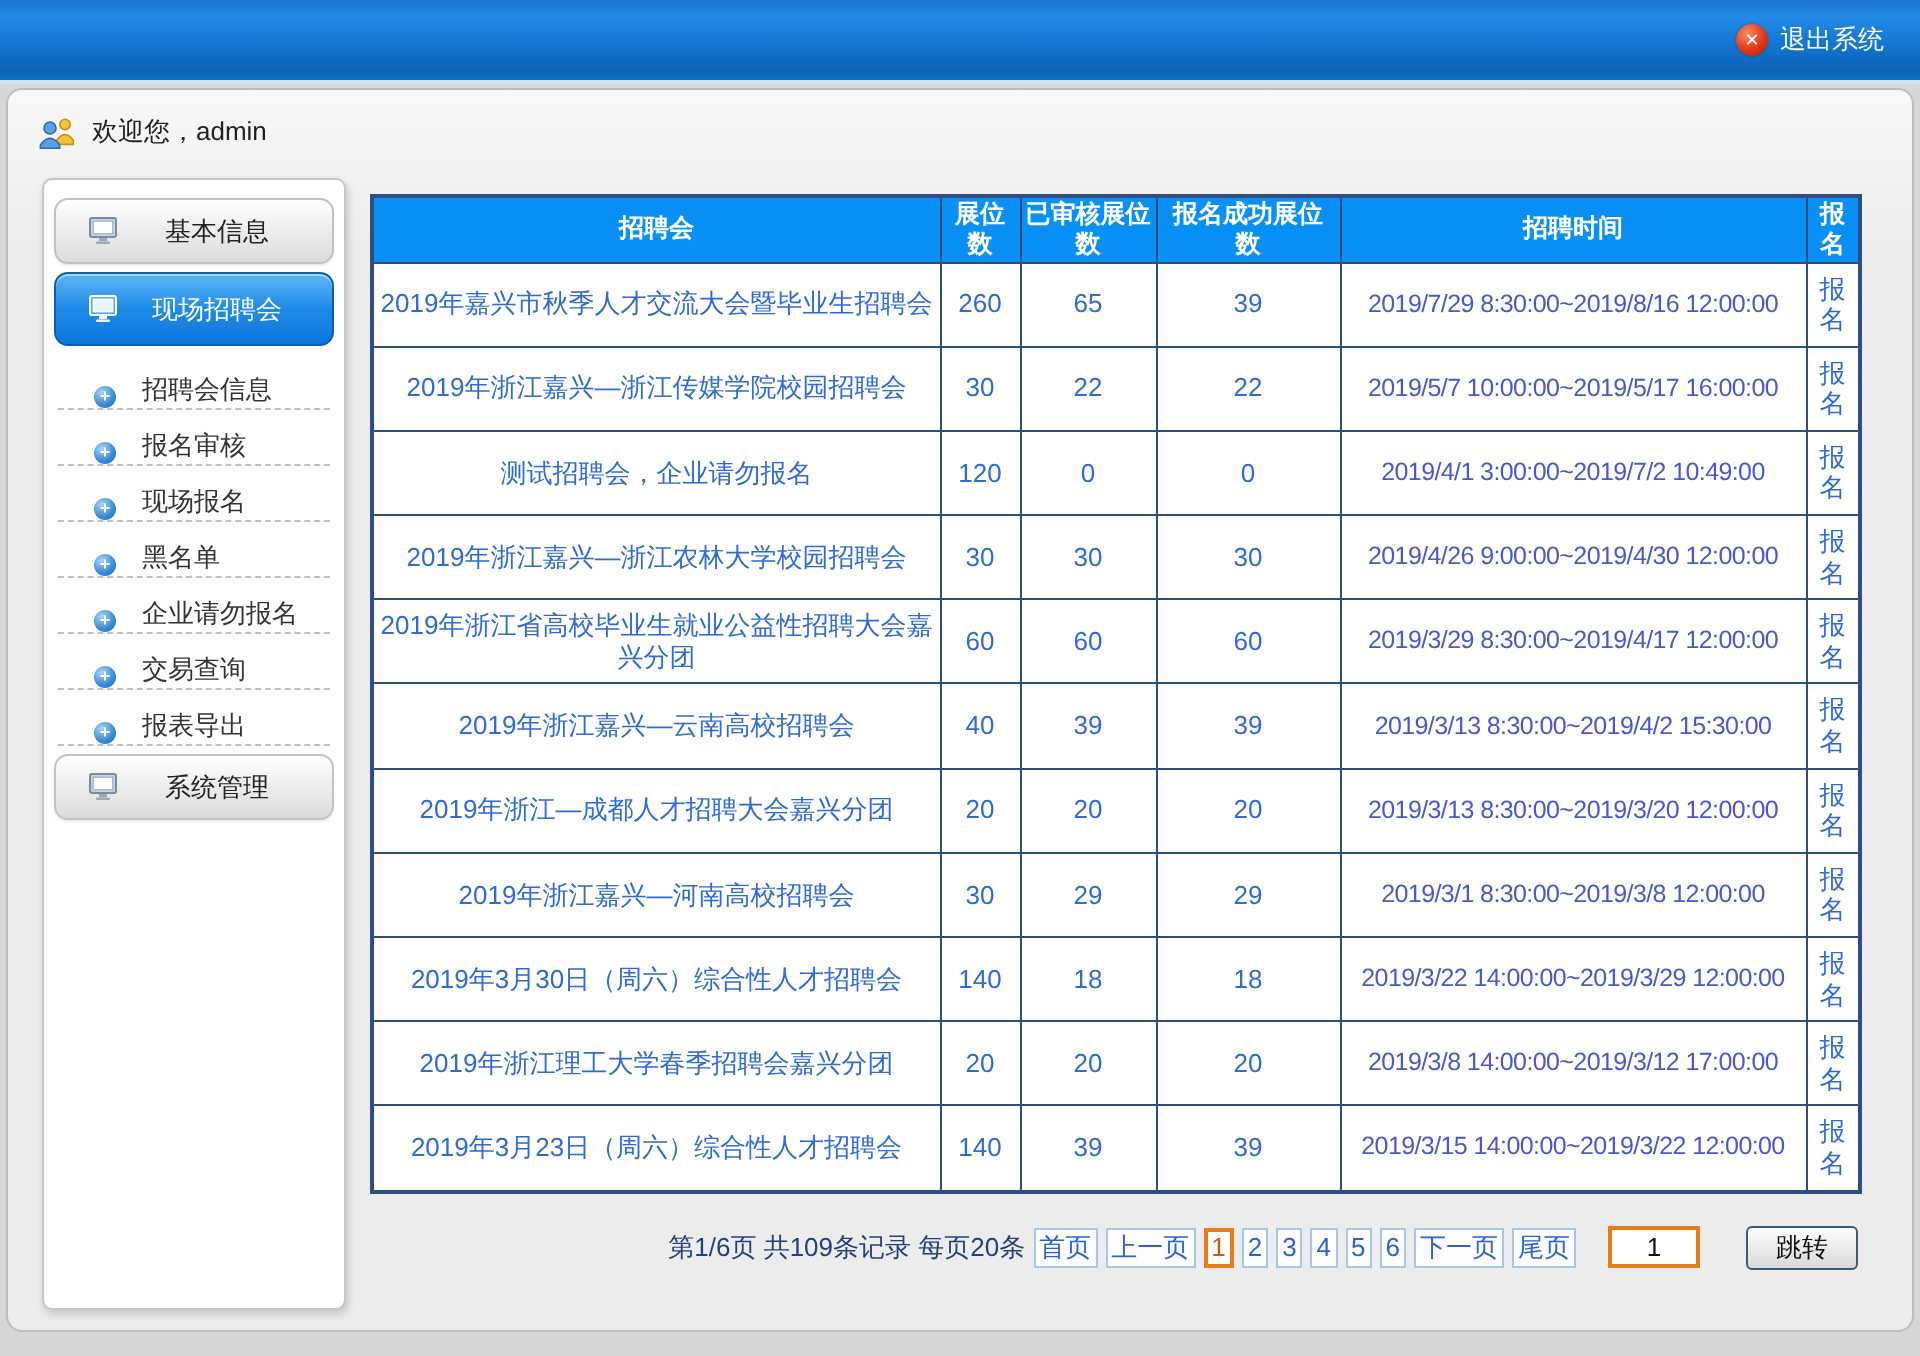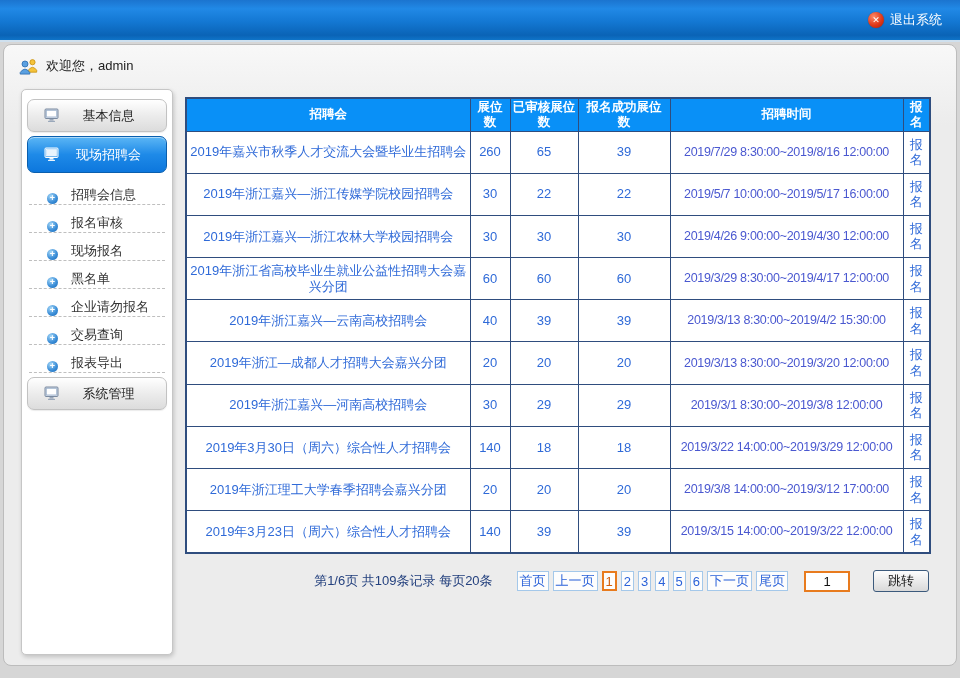--- a/index.html
+++ b/index.html
@@ -81,21 +81,21 @@
   .col-booths  { width:40px;  }
   .col-approved{ width:68px;  }
   .col-success { width:92px;  }
   .col-time    { width:233px; }
   .col-action  { width:27px;  }
   td.col-time  { color:#4a58d0; font-size:12.5px; letter-spacing:-0.3px; white-space:nowrap; padding:5px 0; }
   td.col-action{ padding:5px 0; }
 
   
   .pagination { margin-top:16px; display:flex; justify-content:flex-end; align-items:center; gap:4px; }
-  .pg-summary { font-size:13px; color:#24417e; margin-right:20px; white-space:pre; }
+  .pg-summary { font-size:13px; color:#24417e; margin-right:0; white-space:pre; }
   .pg-link, .pg-num {
     display:inline-flex; align-items:center; justify-content:center;
     height:20px; padding:0 2px; border:1px solid #a4c8ea; background:#fdfdfd;
     color:#2b62d9; font-size:13px; text-decoration:none; cursor:pointer;
   }
   .pg-num { min-width:10px; }
   .pg-num.current { border:2px solid #e87b1e; color:#cf5f10; }
   .pg-slot { display:contents; }
   .pg-input {
     width:46px; height:21px; margin-left:12px; border:2px solid #e87b1e;
@@ -224,20 +224,28 @@
             <td class="col-success">39</td>
             <td class="col-time">2019/7/29 8:30:00~2019/8/16 12:00:00</td>
             <td class="col-action">报名</td>
           </tr>
           <tr>
             <td class="col-title">2019年浙江嘉兴—浙江传媒学院校园招聘会</td>
             <td class="col-booths">30</td>
             <td class="col-approved">22</td>
             <td class="col-success">22</td>
             <td class="col-time">2019/5/7 10:00:00~2019/5/17 16:00:00</td>
+            <td class="col-action">报名</td>
+          </tr>
+          <tr>
+            <td class="col-title">测试招聘会，企业请勿报名</td>
+            <td class="col-booths">120</td>
+            <td class="col-approved">0</td>
+            <td class="col-success">0</td>
+            <td class="col-time">2019/4/1 3:00:00~2019/7/2 10:49:00</td>
             <td class="col-action">报名</td>
           </tr>
           <tr>
             <td class="col-title">2019年浙江嘉兴—浙江农林大学校园招聘会</td>
             <td class="col-booths">30</td>
             <td class="col-approved">30</td>
             <td class="col-success">30</td>
             <td class="col-time">2019/4/26 9:00:00~2019/4/30 12:00:00</td>
             <td class="col-action">报名</td>
           </tr>

